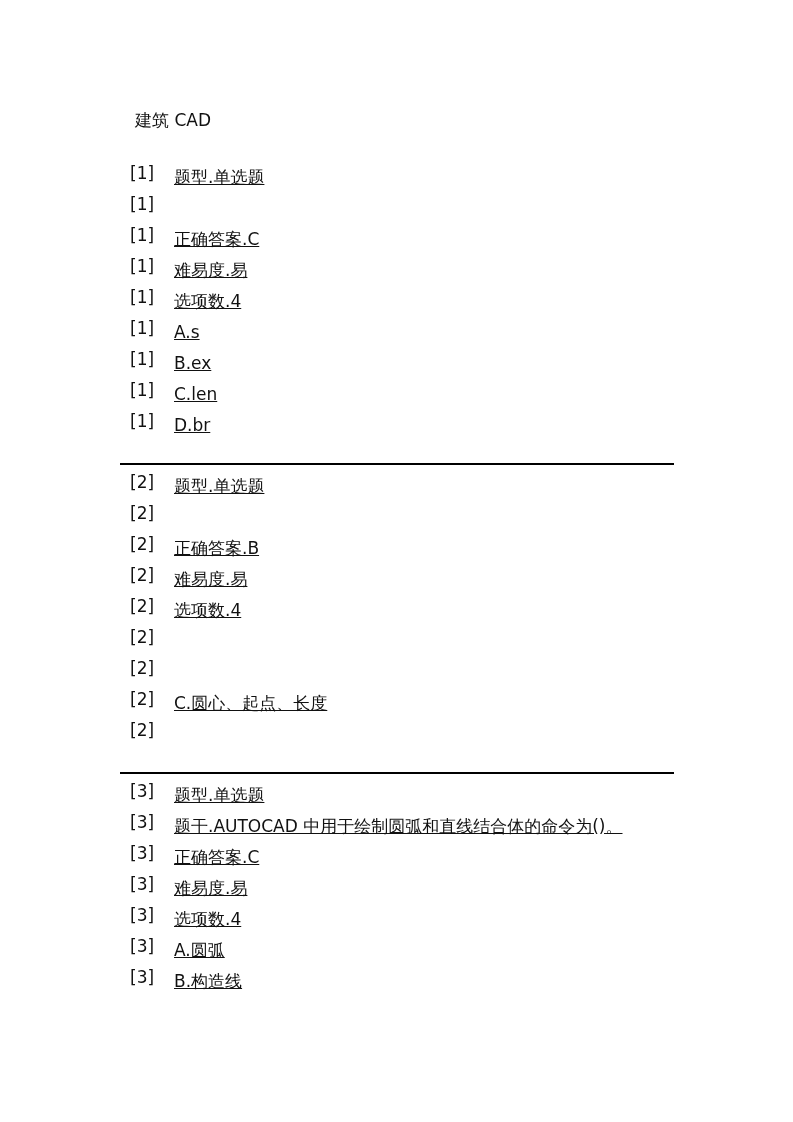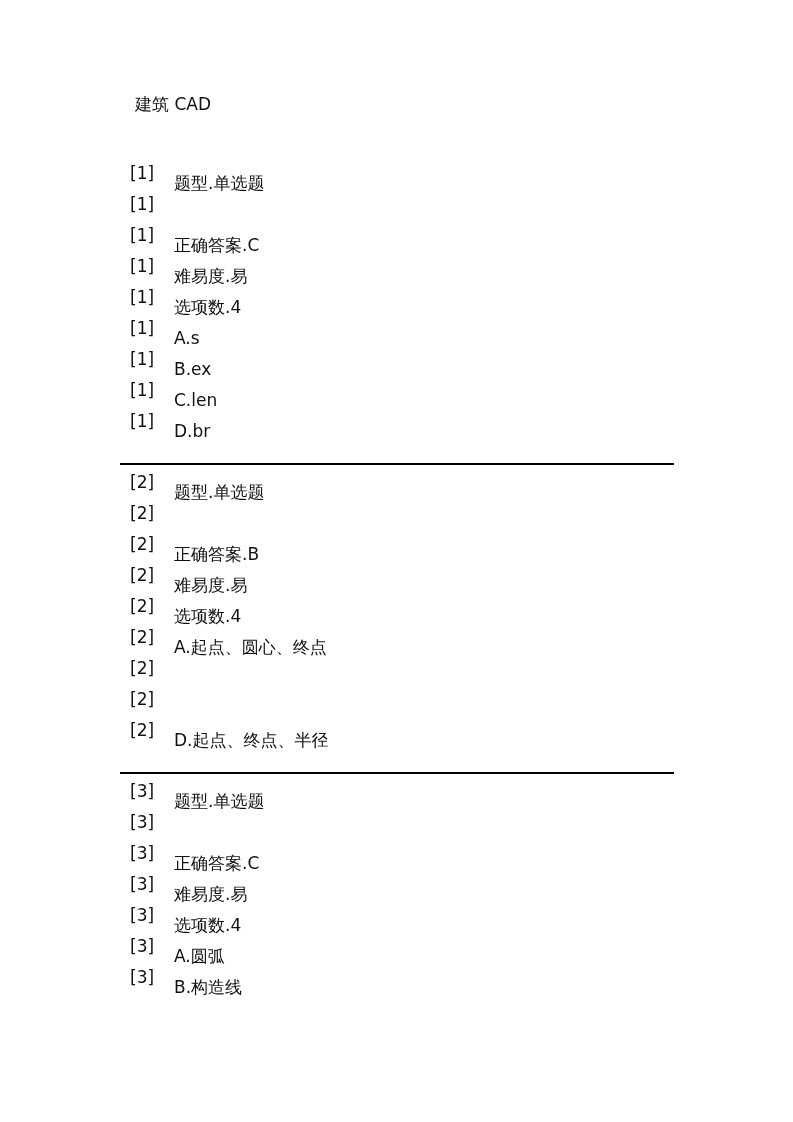--- a/index.html
+++ b/index.html
@@ -11,21 +11,21 @@
       width: 793px;
       height: 1122px;
       position: relative;
       overflow: hidden;
       font-family: "DejaVu Sans", "Liberation Sans", sans-serif;
       color: #111111;
     }
     .page-title {
       position: absolute;
       left: 135px;
-      top: 92px;
+      top: 108px;
       font-size: 17px;
       line-height: 24px;
       white-space: nowrap;
     }
     .question-block {
       position: absolute;
       left: 120px;
       width: 554px;
     }
     .separator {
@@ -42,21 +42,22 @@
       white-space: nowrap;
     }
     .row .num {
       position: absolute;
       left: 10px;
       top: 0;
     }
     .row .text {
       position: absolute;
       left: 54px;
-      top: 10px;
+      top: 4px;
+      text-decoration: underline;
     }
   </style>
 </head>
 <body>
 
 <div class="page-title">建筑 CAD</div>
 
 <div class="question-block" style="top:161px;">
   <div class="row">
       <span class="num">[1]</span>
@@ -114,45 +115,45 @@
   <div class="row">
       <span class="num">[2]</span>
       <span class="text">难易度.易</span>
     </div>
   <div class="row">
       <span class="num">[2]</span>
       <span class="text">选项数.4</span>
     </div>
   <div class="row">
       <span class="num">[2]</span>
-      <span class="text">A.起点、圆心、终点</span>
     </div>
   <div class="row">
       <span class="num">[2]</span>
     </div>
   <div class="row">
       <span class="num">[2]</span>
+      <span class="text">C.圆心、起点、长度</span>
     </div>
   <div class="row">
       <span class="num">[2]</span>
-      <span class="text">D.起点、终点、半径</span>
     </div>
 </div>
 
 <div class="question-block" style="top:772px;">
   <div class="separator"></div>
 </div>
 
 <div class="question-block" style="top:779px;">
   <div class="row">
       <span class="num">[3]</span>
       <span class="text">题型.单选题</span>
     </div>
   <div class="row">
       <span class="num">[3]</span>
+      <span class="text">题干.AUTOCAD 中用于绘制圆弧和直线结合体的命令为()。</span>
     </div>
   <div class="row">
       <span class="num">[3]</span>
       <span class="text">正确答案.C</span>
     </div>
   <div class="row">
       <span class="num">[3]</span>
       <span class="text">难易度.易</span>
     </div>
   <div class="row">

